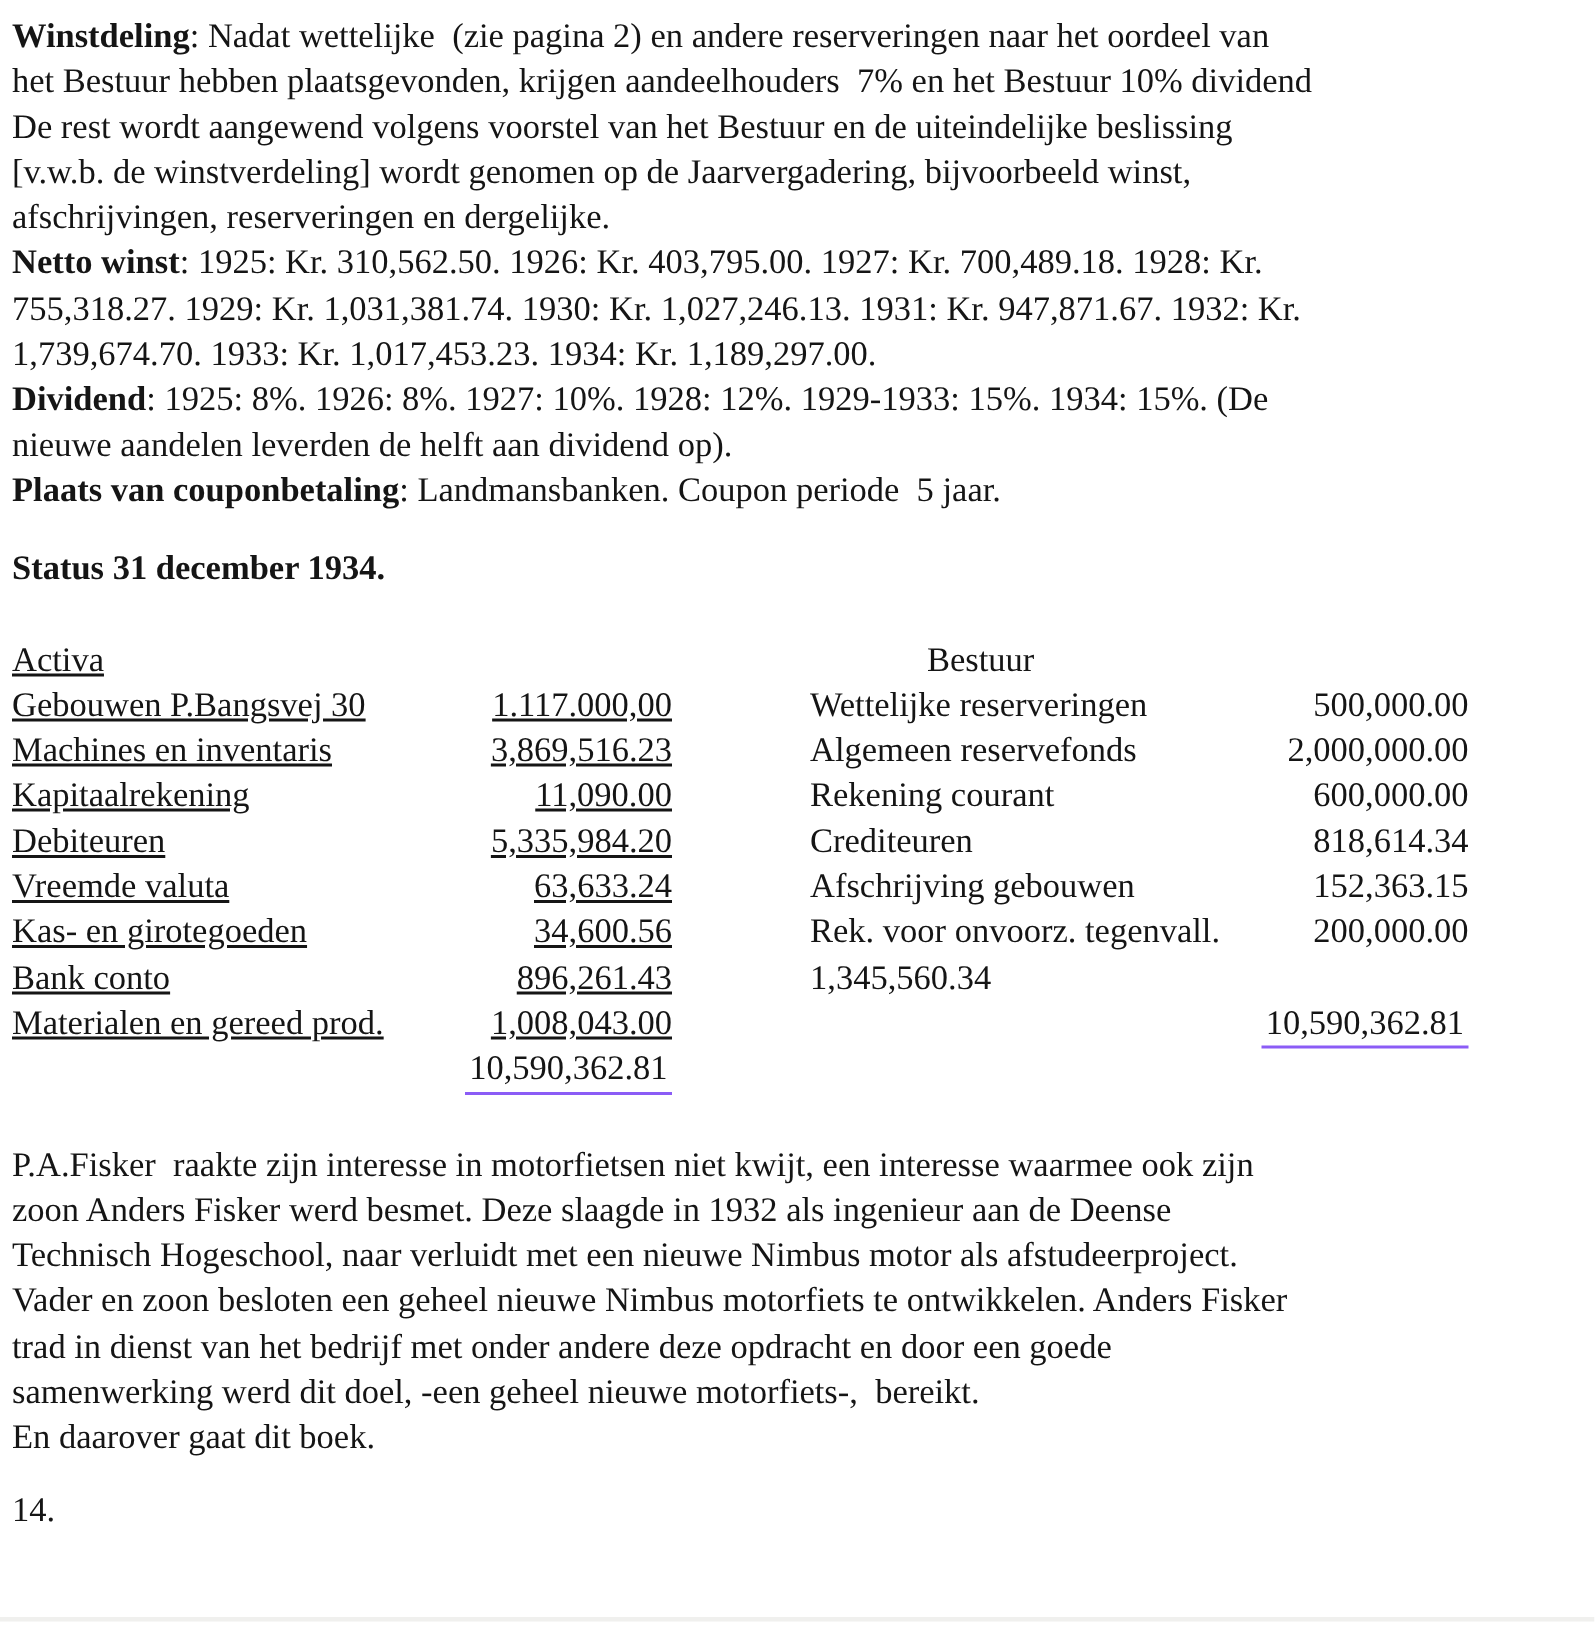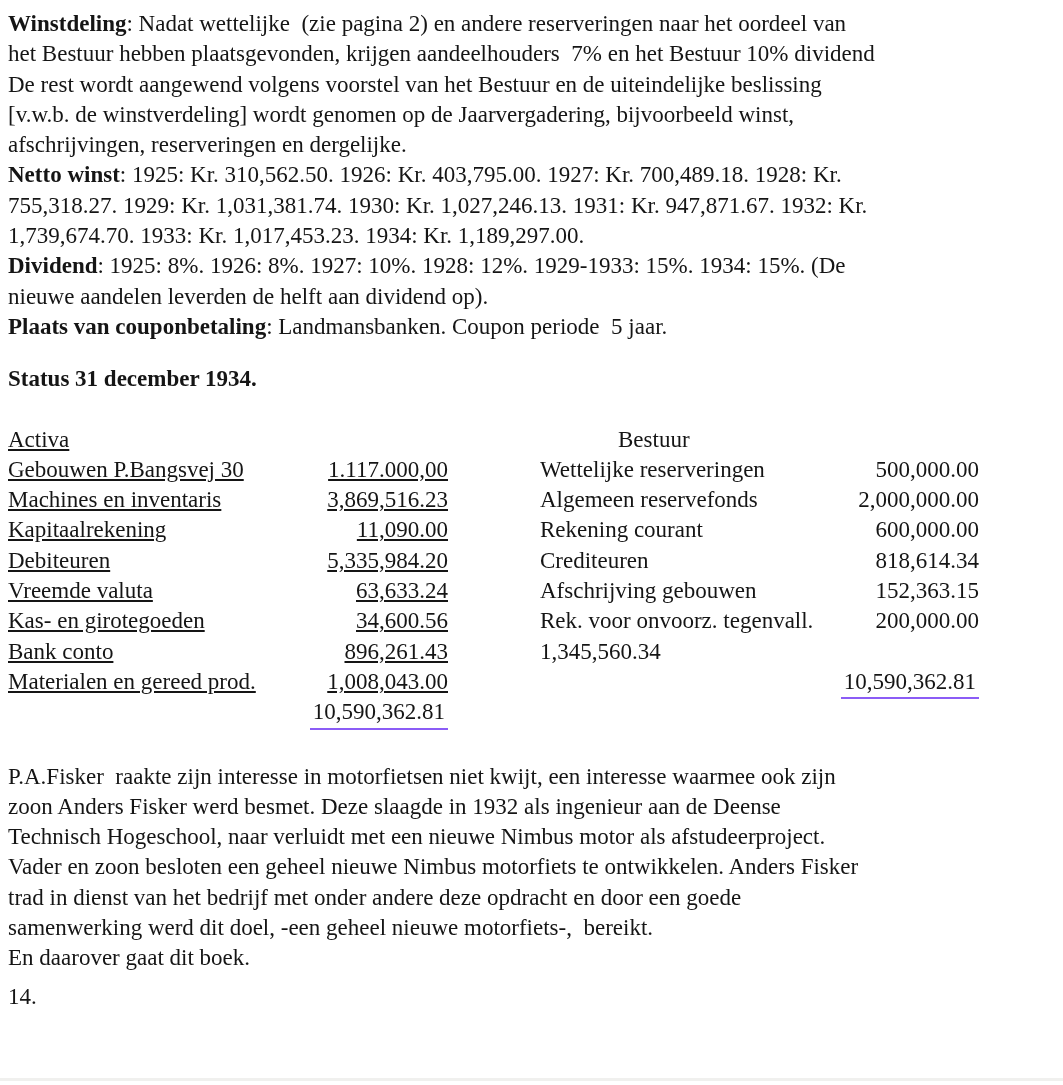--- a/index.html
+++ b/index.html
@@ -29,21 +29,21 @@
   .col-head.passiva { padding-left: 78px; }
   .bs-row { display: flex; justify-content: space-between; white-space: nowrap; }
   .bs-row .amount { text-align: left; }
   .total-row { text-align: right; }
   .total-amount {
     display: inline-block;
     border-bottom: 2px solid #8b5cf6;
     padding: 0 3px;
   }
   .closing { margin: 32px 0 0 0; white-space: pre-wrap; }
-  .page-number { margin-top: 8px; }
+  .page-number { margin-top: 18px; }
   .footer-bar {
     position: absolute;
     left: 0; bottom: 4px;
     width: 100%; height: 3px;
     background: #f0f0ee;
   }
 </style>
 </head>
 <body>
 

